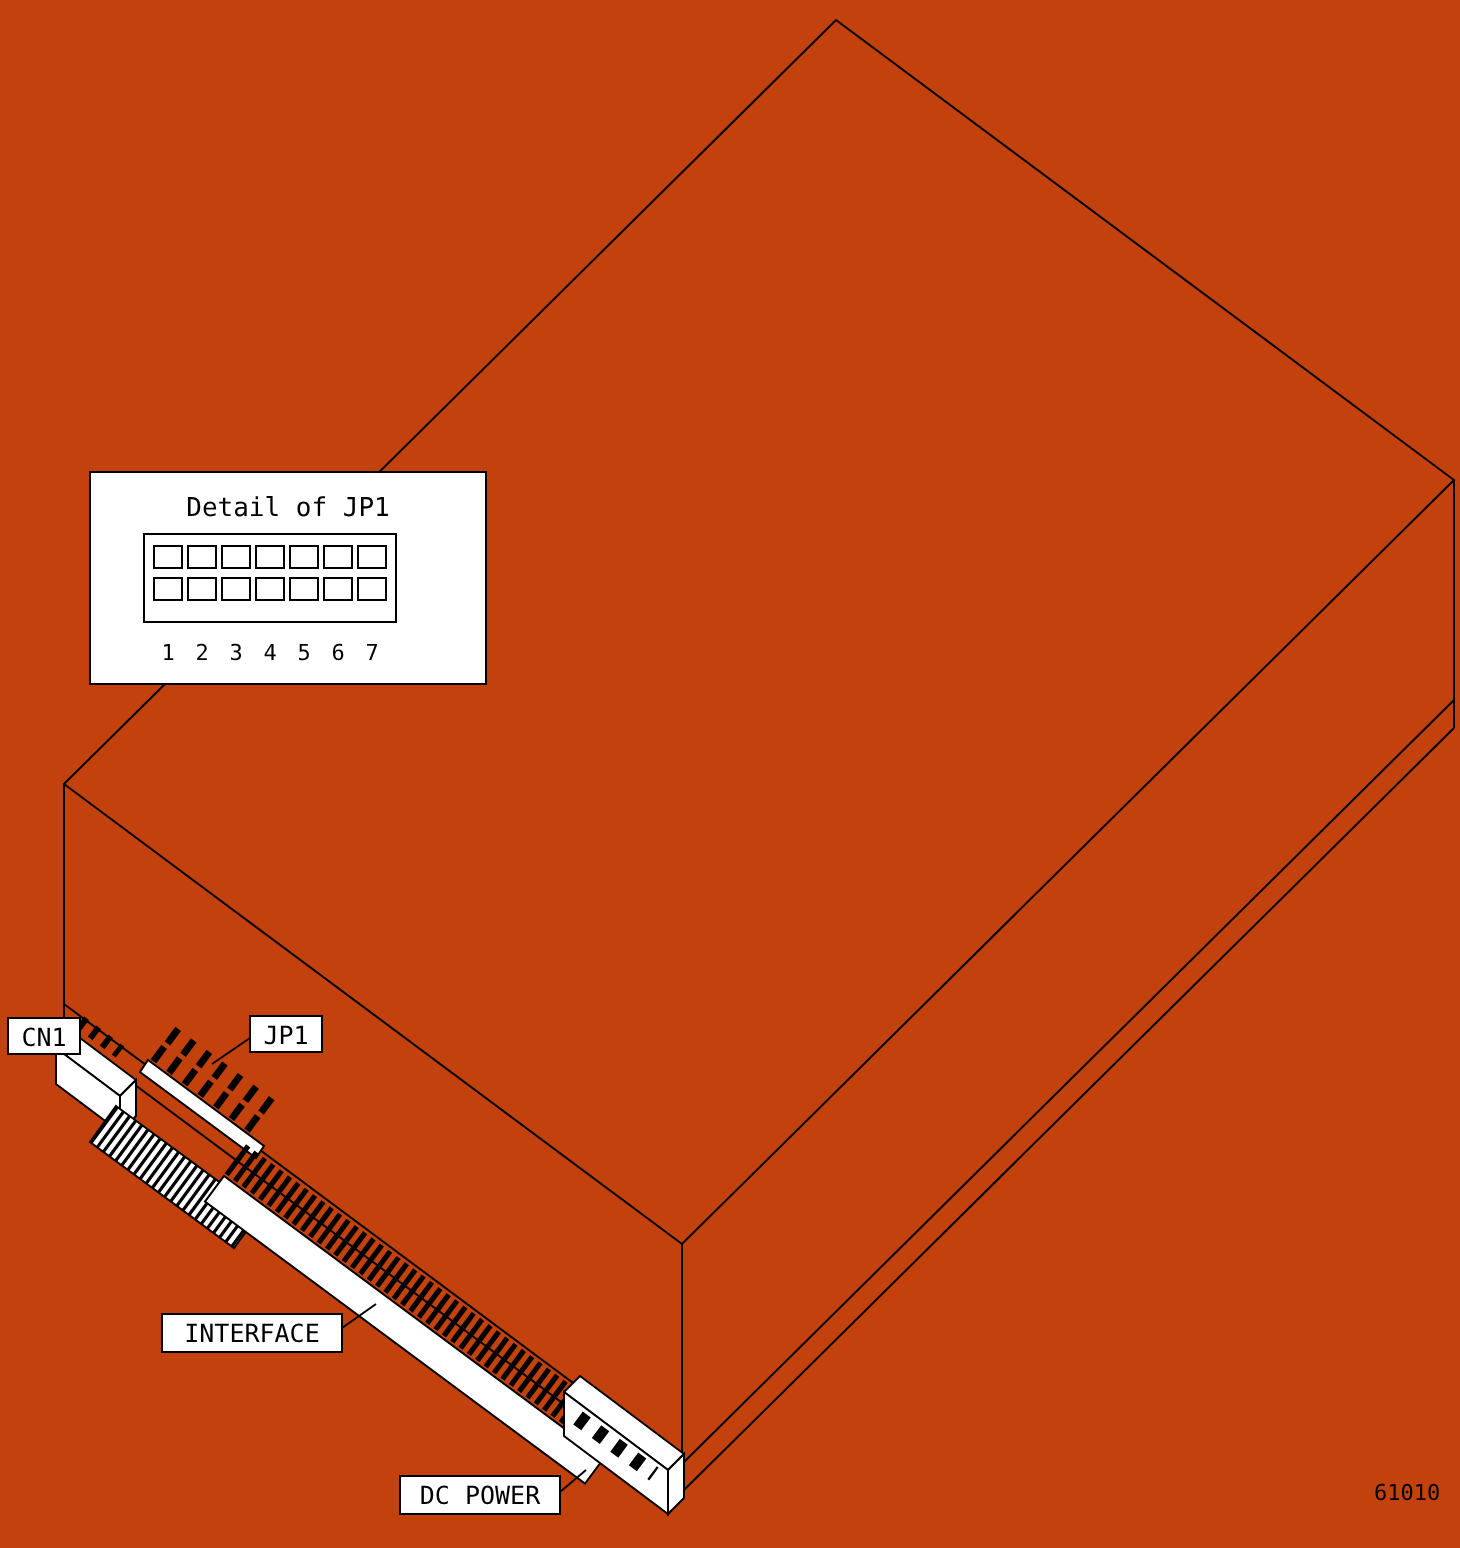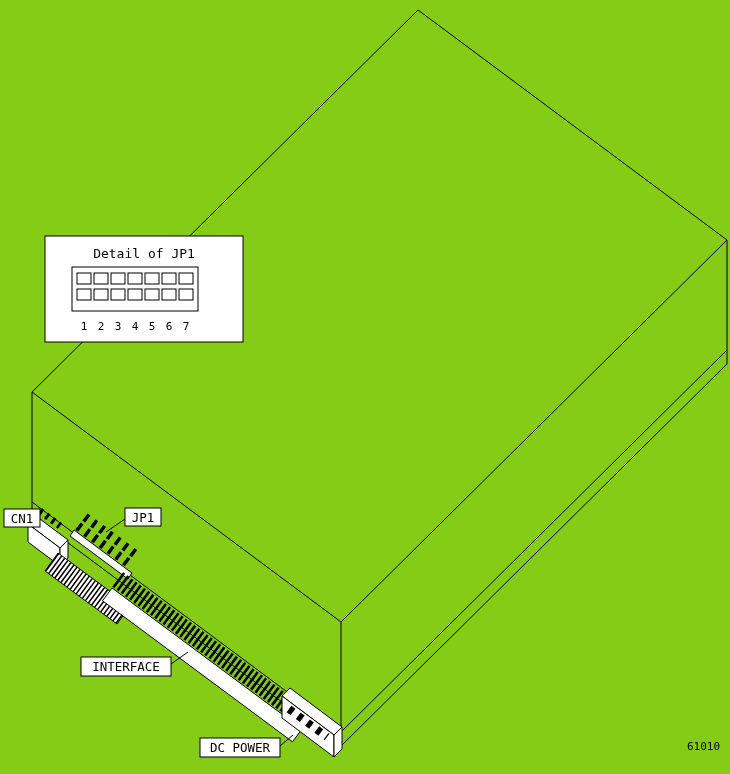--- a/index.html
+++ b/index.html
@@ -4,21 +4,21 @@
 <style>
   html, body {
     margin: 0;
     padding: 0;
     background: #ffffff;
   }
   .stage {
     position: relative;
     width: 730px;
     height: 774px;
-    background: #84cc16;
+    background: #c2410c;
     overflow: hidden;
   }
   svg { display: block; }
   .outline {
     stroke: #000000;
     fill: none;
     stroke-width: 1;
   }
   .solid {
     fill: #ffffff;

